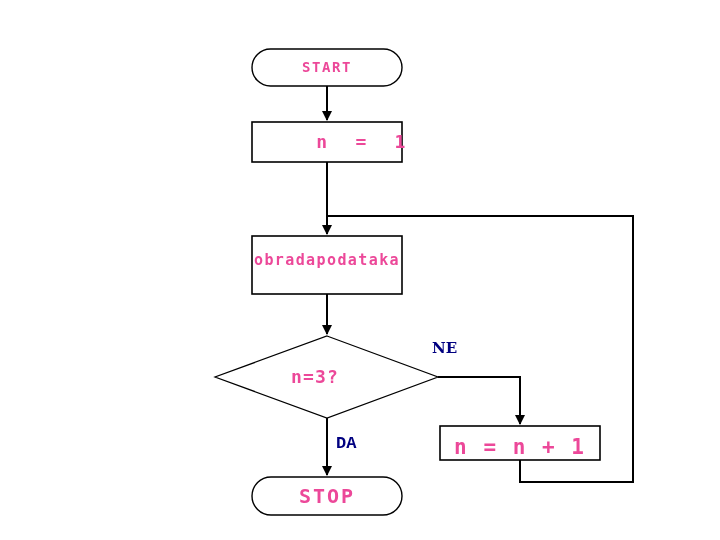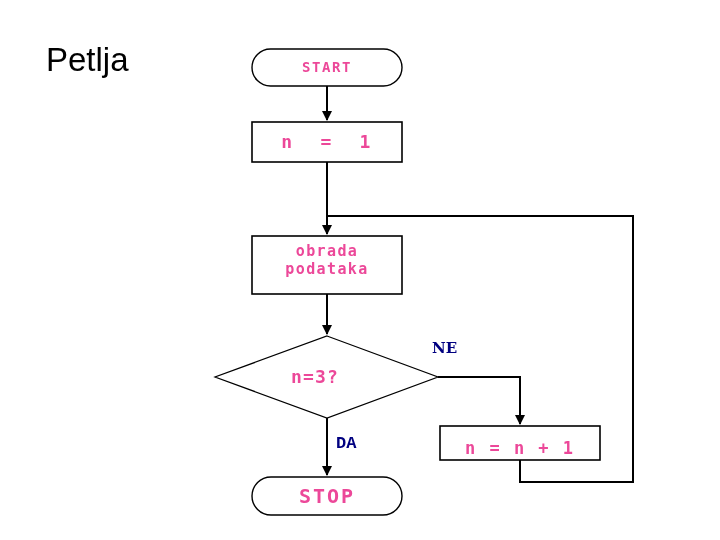--- a/index.html
+++ b/index.html
@@ -44,34 +44,34 @@
     font-size: 33px;
     font-weight: normal;
     letter-spacing: 0px;
   }
   #start-label {
     left: 252px; top: 49px; width: 150px; height: 37px;
     font-size: 14px; letter-spacing: 1.6px;
   }
   #init-label {
     left: 252px; top: 122px; width: 150px; height: 40px;
-    font-size: 18px; letter-spacing: 2.2px;
+    font-size: 18px; letter-spacing: 2.2px; padding-left: 35px;
   }
   #process-label {
     left: 252px; top: 236px; width: 150px; height: 48px;
     font-size: 15px; letter-spacing: 1.4px;
-    flex-direction: column;
+    flex-direction: row;
   }
   #decision-label {
     left: 250px; top: 360px; width: 130px; height: 34px;
     font-size: 18px; letter-spacing: 1.2px;
   }
   #increment-label {
     left: 440px; top: 426px; width: 160px; height: 44px;
-    font-size: 17px; letter-spacing: 2.0px;
+    font-size: 21px; letter-spacing: 2.0px;
   }
   #stop-label {
     left: 252px; top: 477px; width: 150px; height: 38px;
     font-size: 20px; letter-spacing: 2.0px; border-radius: 7px;
   }
   .branch-label {
     position: absolute;
     color: #000080;
     font-family: "DejaVu Serif", serif;
     font-weight: bold;
@@ -85,21 +85,20 @@
   #no-label {
     left: 432px; top: 339px;
     font-size: 15px;
   }
 </style>
 </head>
 <body>
 
 <div id="canvas">
 
-  <div id="title">Petlja</div>
 
   <svg id="svg-layer" viewBox="0 0 720 540" xmlns="http://www.w3.org/2000/svg">
     <defs>
       <marker id="arrow" viewBox="0 0 10 10" refX="9" refY="5" markerWidth="5" markerHeight="5" orient="auto-start-reverse">
         <path d="M 0 0 L 10 5 L 0 10 z" fill="#000000"></path>
       </marker>
     </defs>
 
     <rect x="252" y="49" width="150" height="37" rx="18.5" ry="18.5" fill="none" stroke="#000000" stroke-width="1.4"></rect>
 

